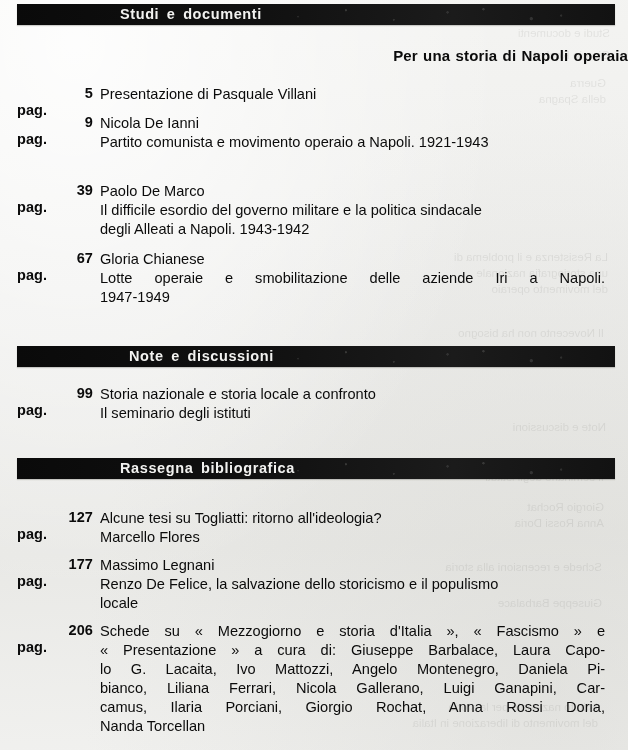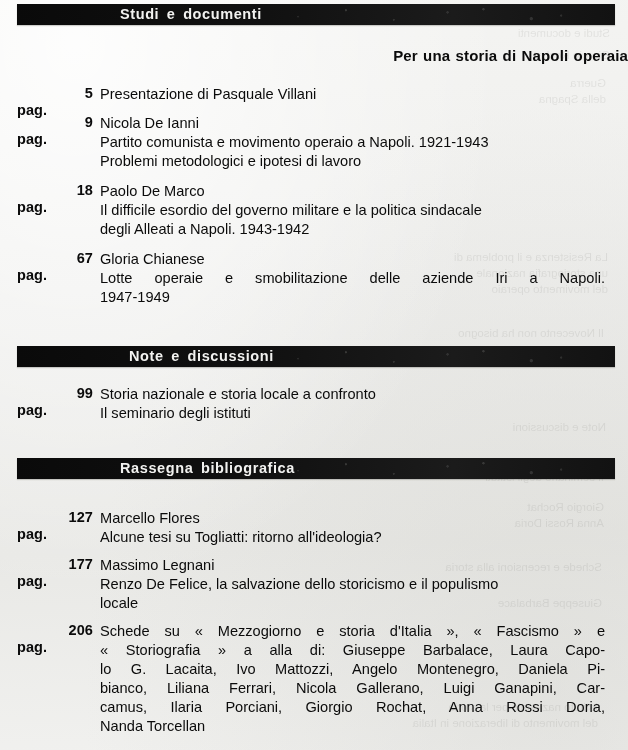--- a/index.html
+++ b/index.html
@@ -163,26 +163,25 @@
       <div class="entry-body">
         <div class="e-line">Presentazione di Pasquale Villani</div>
       </div>
     </div>
     <div class="entry" style="top: 114px;">
       <div class="pag-label">pag.</div>
       <div class="pag-num">9</div>
       <div class="entry-body">
         <div class="e-line">Nicola De Ianni</div>
         <div class="e-line">Partito comunista e movimento operaio a Napoli. 1921-1943</div>
-        <div class="e-line">Problemi metodologici e ipotesi di lavoro</div>
       </div>
     </div>
     <div class="entry" style="top: 182px;">
       <div class="pag-label">pag.</div>
-      <div class="pag-num">18</div>
+      <div class="pag-num">39</div>
       <div class="entry-body">
         <div class="e-line">Paolo De Marco</div>
         <div class="e-line">Il difficile esordio del governo militare e la politica sindacale</div>
         <div class="e-line">degli Alleati a Napoli. 1943-1942</div>
       </div>
     </div>
     <div class="entry" style="top: 250px;">
       <div class="pag-label">pag.</div>
       <div class="pag-num">67</div>
       <div class="entry-body">
@@ -202,38 +201,38 @@
         <div class="e-line">Il seminario degli istituti</div>
       </div>
     </div>
     <div class="bar" style="top: 458px;">
       <div class="bar-label" style="left: 103px;">Rassegna  bibliografica</div>
     </div>
     <div class="entry" style="top: 509px;">
       <div class="pag-label">pag.</div>
       <div class="pag-num">127</div>
       <div class="entry-body">
+        <div class="e-line">Alcune tesi su Togliatti: ritorno all'ideologia?</div>
         <div class="e-line">Marcello Flores</div>
-        <div class="e-line">Alcune tesi su Togliatti: ritorno all'ideologia?</div>
       </div>
     </div>
     <div class="entry" style="top: 556px;">
       <div class="pag-label">pag.</div>
       <div class="pag-num">177</div>
       <div class="entry-body">
         <div class="e-line">Massimo Legnani</div>
         <div class="e-line">Renzo De Felice, la salvazione dello storicismo e il populismo</div>
         <div class="e-line">locale</div>
       </div>
     </div>
     <div class="entry" style="top: 622px;">
       <div class="pag-label">pag.</div>
       <div class="pag-num">206</div>
       <div class="entry-body">
         <div class="e-just stretch">Schede su « Mezzogiorno e storia d'Italia », « Fascismo » e</div>
-        <div class="e-just stretch">« Storiografia » a alla di: Giuseppe Barbalace, Laura Capo-</div>
+        <div class="e-just stretch">« Presentazione » a cura di: Giuseppe Barbalace, Laura Capo-</div>
         <div class="e-just stretch">lo G. Lacaita, Ivo Mattozzi, Angelo Montenegro, Daniela Pi-</div>
         <div class="e-just stretch">bianco, Liliana Ferrari, Nicola Gallerano, Luigi Ganapini, Car-</div>
         <div class="e-just stretch">camus, Ilaria Porciani, Giorgio Rochat, Anna Rossi Doria,</div>
         <div class="e-line">Nanda Torcellan</div>
       </div>
     </div>
   </div>
 
 </body></html>

